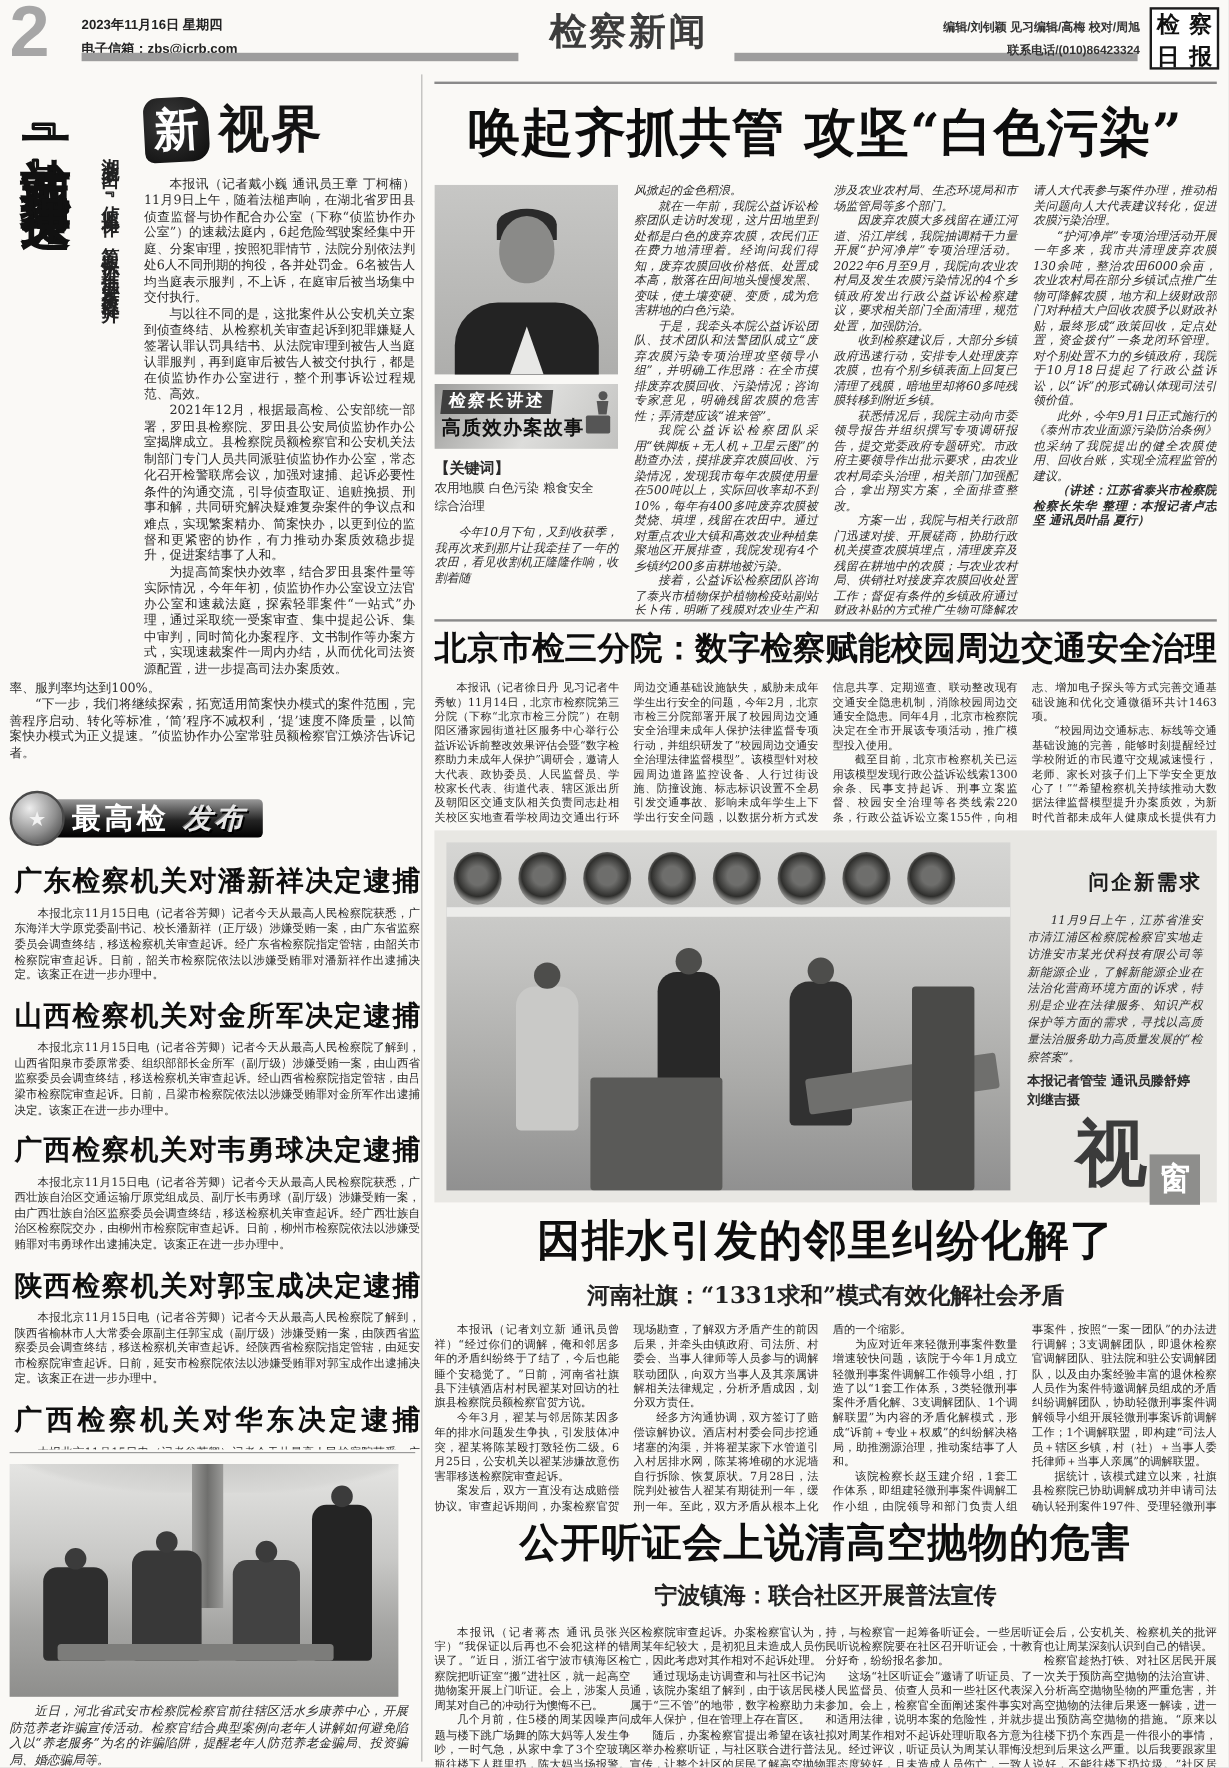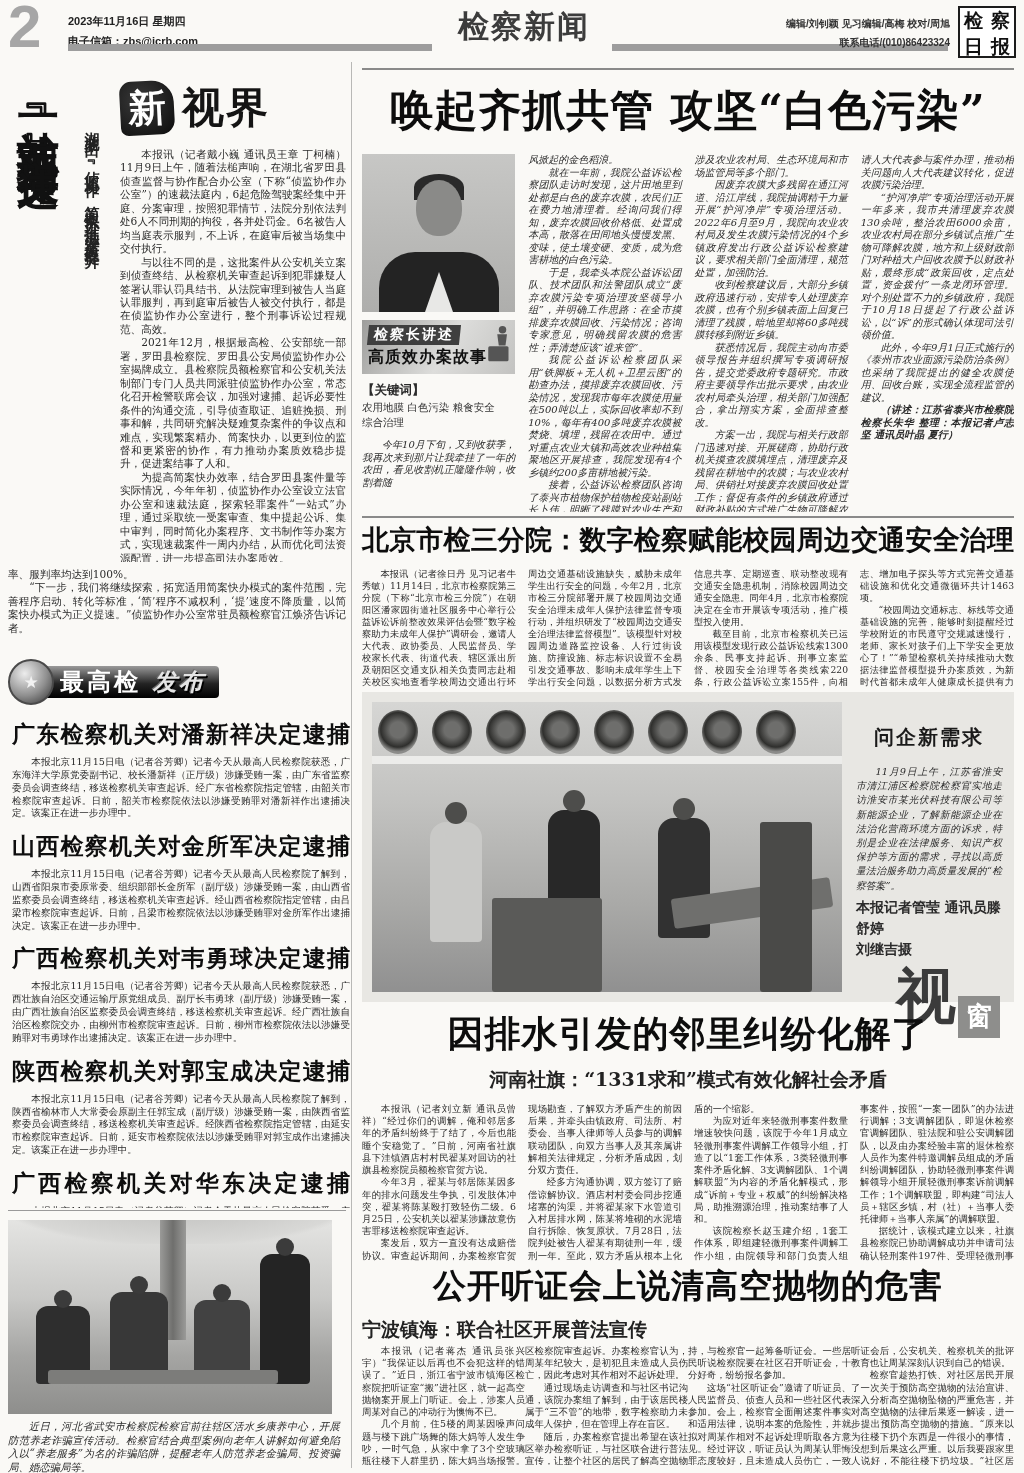--- a/index.html
+++ b/index.html
@@ -104,37 +104,37 @@
   .beam{position:absolute;left:0;top:54px;width:100%;height:8px;background:#ececea;}
   .reels{position:absolute;left:6px;top:8px;display:flex;gap:14px;}
   .reel{width:40px;height:44px;border-radius:50%;
         background:radial-gradient(circle at 50% 45%,#6e6e6c 25%,#2f2f2d 55%,#8b8b89 70%);}
   .wfig{position:absolute;width:52px;height:120px;border-radius:16px 16px 4px 4px;background:#282828;}
   .wfig::before{content:"";position:absolute;left:50%;top:-20px;transform:translateX(-50%);
                 width:22px;height:22px;border-radius:50%;background:#4d4d4b;}
   .wfig.coat{background:#c9c9c7;}
   .machine{position:absolute;background:#5a5a58;border-radius:3px;}
   .wcap{flex:1;padding:8px 2px 0 14px;display:flex;flex-direction:column;}
-  .wcap h3{margin:14px 0 14px;text-align:center;font-size:20px;font-weight:700;color:#1a1a1a;letter-spacing:2px;}
+  .wcap h3{margin:14px 0 14px;text-align:right;font-size:17px;font-weight:700;color:#1a1a1a;letter-spacing:2px;}
   .wcap .col{font-size:9.8px;line-height:1.45;font-style:italic;}
-  .wby{font-size:14px;font-weight:bold;line-height:1.5;margin-top:4px;}
+  .wby{font-size:11px;font-weight:bold;line-height:1.5;margin-top:4px;}
   .vcbadge{position:relative;height:84px;margin-top:auto;}
   .vc1{position:absolute;right:46px;top:6px;font-size:60px;font-weight:900;color:#3b3b3b;line-height:1;}
   .vc2{position:absolute;right:2px;top:36px;width:42px;height:42px;background:#8e8e8c;color:#fff;
        font-size:26px;font-weight:900;display:flex;align-items:center;justify-content:center;}
   
   .dr{position:absolute;left:362px;top:1010px;width:652px;height:250px;}
   .dr h2{margin:0;text-align:center;font-size:36px;font-weight:900;color:#0d0d0d;letter-spacing:1px;}
   .dr .sub{margin:8px 0 10px;text-align:center;font-size:19px;font-weight:600;color:#222;}
   .drbody{display:flex;gap:12px;height:158px;overflow:hidden;font-size:9.4px;line-height:1.3;}
   .drbody .wcol{flex:1;min-width:0;}
   
   .hg{position:absolute;left:362px;top:1264px;width:652px;height:209px;}
   .hg h2{margin:0;text-align:center;font-size:33px;font-weight:900;color:#0d0d0d;letter-spacing:1px;}
-  .hg .sub{margin:8px 0 2px;text-align:left;font-size:19px;font-weight:600;color:#222;}
+  .hg .sub{margin:8px 0 12px;text-align:center;font-size:19px;font-weight:600;color:#222;}
   .hgbody{display:flex;height:120px;overflow:hidden;font-size:9.4px;line-height:1.3;}
   .hgbody .wcol{flex:1;min-width:0;}
 </style>
 </head>
 <body>
 
 <div class="page">
 
   <div class="hdr">
     <div class="pagenum">2</div>

